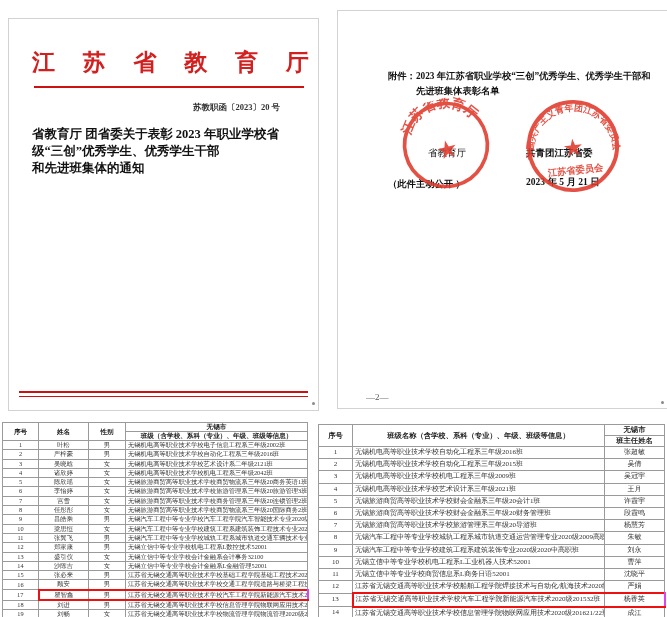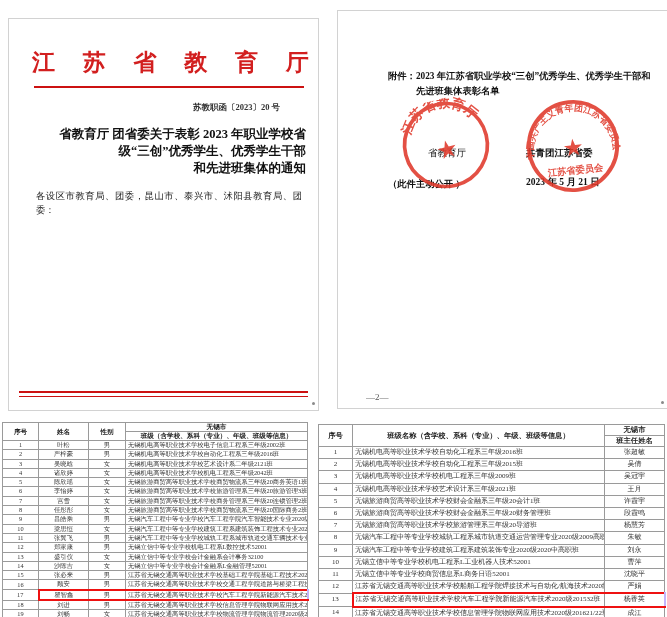--- a/index.html
+++ b/index.html
@@ -7,21 +7,21 @@
   .canvas{position:relative;width:667px;height:617px;background:#fff;overflow:hidden;}
 
   
   .page{position:absolute;background:#fff;border:1px solid #d2d2d2;box-sizing:border-box;}
   .page-left{left:8px;top:18px;width:311px;height:393px;padding:14px 12px 0 23px;}
   .page-right{left:337px;top:10px;width:352px;height:399px;}
 
   .agency{font-size:23px;font-weight:bold;color:#d21f1f;text-align:center;letter-spacing:11px;margin-top:14px;white-space:nowrap;}
   .red-rule{height:2px;background:#cc1111;margin:8px 2px 0 2px;}
   .doc-number{font-size:8.5px;font-weight:bold;text-align:right;margin:14px 26px 0 0;color:#333;}
-  .doc-title{font-size:12.5px;font-weight:bold;text-align:right;line-height:17px;margin-top:12px;color:#111;}
+  .doc-title{font-size:12.5px;font-weight:bold;text-align:left;line-height:17px;margin-top:12px;color:#111;}
   .body-text{font-size:9.3px;line-height:14.3px;text-align:justify;margin:0 4px;color:#222;}
   .salutation{margin-top:12px;}
   .para{text-indent:2em;margin-top:0;}
   .double-red-line{position:absolute;left:10px;right:10px;bottom:13px;height:3px;border-top:2px solid #cc1111;border-bottom:1px solid #cc1111;}
 
   .attachment{position:absolute;left:50px;top:58px;width:240px;font-size:9.3px;font-weight:bold;line-height:15px;padding-left:3em;text-indent:-3em;color:#111;}
   .signer-left{position:absolute;left:78px;top:136px;font-size:9.5px;font-weight:normal;color:#111;margin-left:12px;}
   .signer-right{position:absolute;left:188px;top:136px;font-size:9.5px;font-weight:bold;color:#111;}
   .sign-date{position:absolute;left:188px;top:165px;font-size:9.5px;font-weight:bold;color:#111;}
   .disclosure{position:absolute;left:50px;top:167px;font-size:9.3px;font-weight:bold;color:#111;}
@@ -46,37 +46,36 @@
   .tbl-students td{height:8.3px;line-height:8.3px;text-align:center;}
   .tbl-students td:nth-child(4){text-align:left;}
 
   .tbl-classes{position:absolute;left:318px;top:424px;width:346px;font-size:7px;}
   .tbl-classes th{height:11px;line-height:10px;font-size:7.3px;}
   .tbl-classes td{height:11.2px;line-height:11.2px;text-align:center;}
   .tbl-classes td:nth-child(2){text-align:left;}
 
   tr.hl td:nth-child(n+2){border-top:2px solid #ee1111;border-bottom:2px solid #ee1111;}
   tr.hl td:nth-child(2){border-left:2px solid #ee1111;}
-  tr.hl td:last-child{border-right:2px solid #c4b5fd;}
+  tr.hl td:last-child{border-right:2px solid #d946ef;}
 </style>
 </head>
 <body>
 
 <div class="canvas">
 
   <div class="page page-left">
     <div class="agency">江 苏 省 教 育 厅</div>
     <div class="red-rule"></div>
     <div class="doc-number">苏教职函〔2023〕20 号</div>
     <div class="doc-title">
       <div>省教育厅 团省委关于表彰 2023 年职业学校省</div>
       <div>级“三创”优秀学生、优秀学生干部</div>
       <div>和先进班集体的通知</div>
     </div>
-    <p class="body-text salutation">各设区市教育局、团委，昆山市、泰兴市、沭阳县教育局、团委：</p>
     <div class="double-red-line"></div>
   </div>
 
   <div class="page page-right">
     <div class="attachment">附件：2023 年江苏省职业学校“三创”优秀学生、优秀学生干部和先进班集体表彰名单</div>
 
     <div class="signer-left">省教育厅</div>
     <div class="signer-right">共青团江苏省委</div>
     <div class="sign-date">2023 年 5 月 21 日</div>
     <div class="disclosure">（此件主动公开 ）</div>

